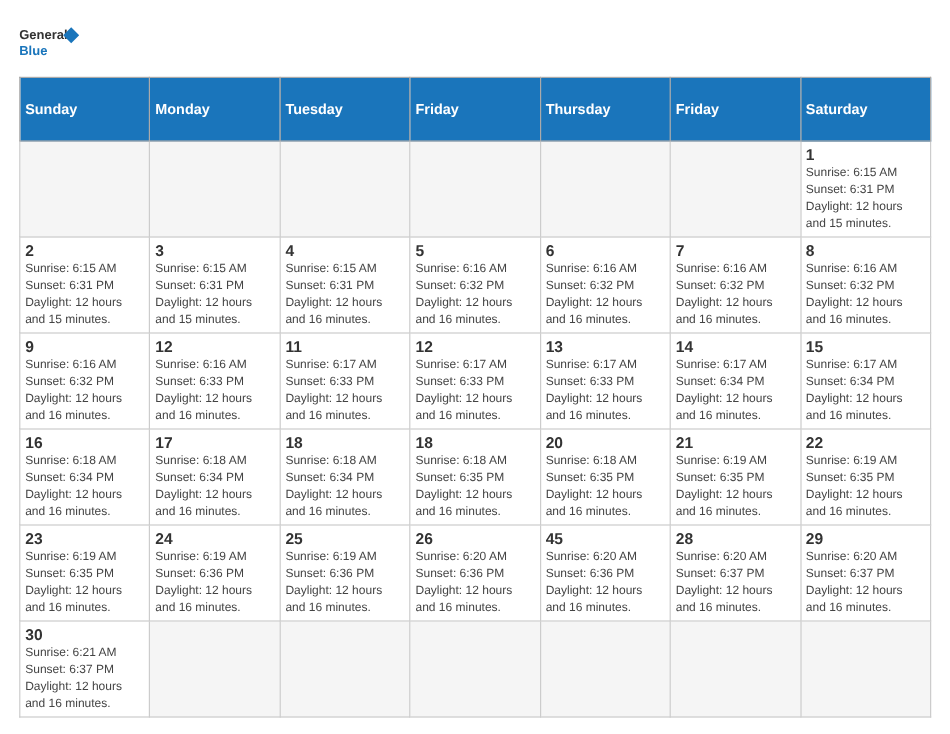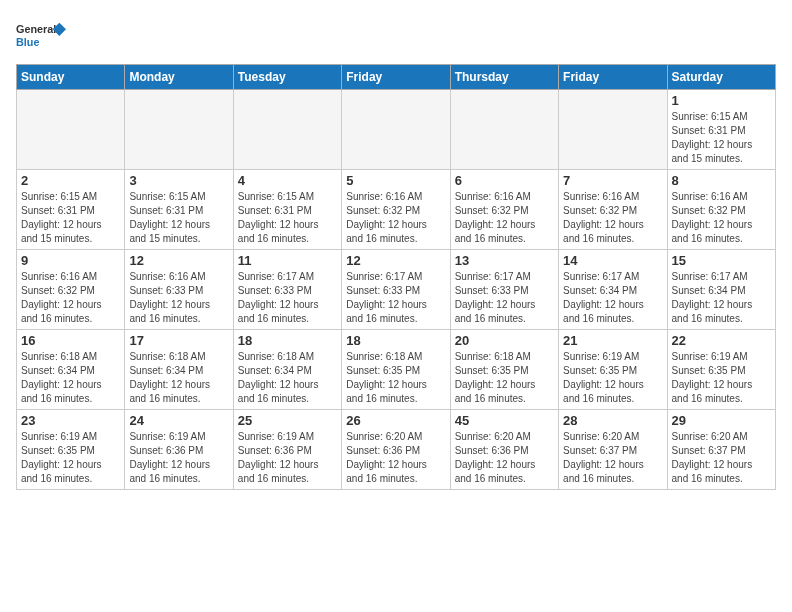--- a/index.html
+++ b/index.html
@@ -36,21 +36,21 @@
     table {
       width: 100%;
       border-collapse: collapse;
       table-layout: fixed;
     }
     .day-header {
       background: #1a75bb;
       color: #fff;
       font-size: 12px;
       font-weight: bold;
-      padding: 5px 4px;
+      padding: 19px 4px;
       text-align: left;
       border: 1px solid #aaa;
     }
     td {
       vertical-align: top;
       border: 1px solid #ccc;
       padding: 3px 4px;
       font-size: 9.5px;
       color: #333;
       height: 72px;
@@ -229,14 +229,26 @@
         </td>
         <td>
           <span class="day-num">28</span>
           <div class="day-info">Sunrise: 6:20 AM<br>Sunset: 6:37 PM<br>Daylight: 12 hours<br>and 16 minutes.</div>
         </td>
         <td>
           <span class="day-num">29</span>
           <div class="day-info">Sunrise: 6:20 AM<br>Sunset: 6:37 PM<br>Daylight: 12 hours<br>and 16 minutes.</div>
         </td>
       </tr>
+      <tr>
+        <td>
+          <span class="day-num">30</span>
+          <div class="day-info">Sunrise: 6:21 AM<br>Sunset: 6:37 PM<br>Daylight: 12 hours<br>and 16 minutes.</div>
+        </td>
+        <td class="empty"></td>
+        <td class="empty"></td>
+        <td class="empty"></td>
+        <td class="empty"></td>
+        <td class="empty"></td>
+        <td class="empty"></td>
+      </tr>
     </tbody>
 </table>
 
 </body></html>

